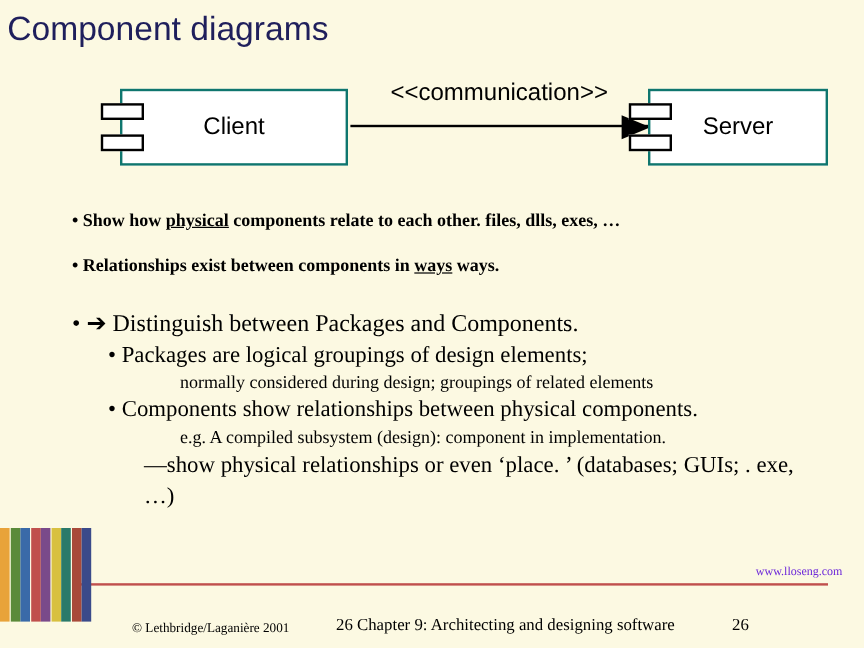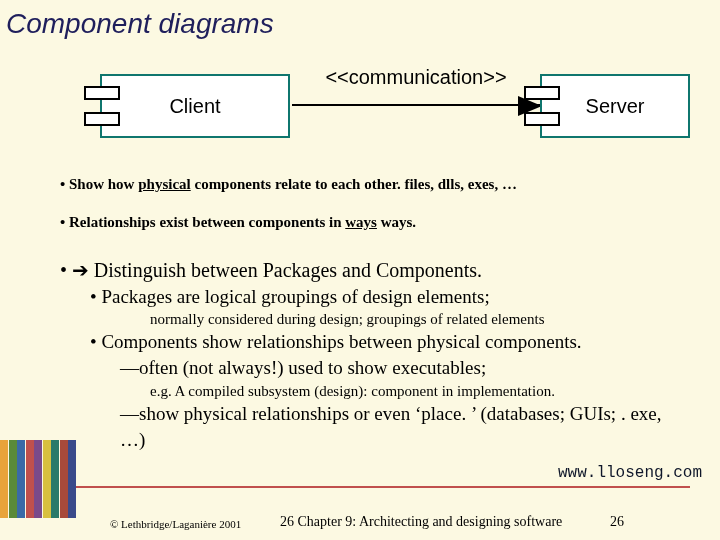--- a/index.html
+++ b/index.html
@@ -14,21 +14,20 @@
     width: 720px;
     height: 540px;
   }
   .title {
     position: absolute;
     left: 6px;
     top: 8px;
     font-family: Arial, Helvetica, sans-serif;
     font-size: 28px;
     color: #1f1f5c;
-    font-style: italic;
   }
   .diagram {
     position: absolute;
     left: 60px;
     top: 60px;
     width: 630px;
     height: 90px;
   }
   .component-box {
     position: absolute;
@@ -101,23 +100,23 @@
     left: 60px;
     bottom: 52px;
     width: 630px;
     height: 2px;
     background: #c0504d;
   }
   .url {
     position: absolute;
     right: 18px;
     bottom: 58px;
-    font-family: Liberation Mono, monospace;
-    font-size: 16px;
-    color: #0f172a;
+    font-family: Liberation Serif, serif;
+    font-size: 10px;
+    color: #6d28d9;
   }
   .footer {
     position: absolute;
     left: 0; bottom: 0;
     width: 652px;
     height: 40px;
   }
   .copyright {
     position: absolute;
     left: 110px;
@@ -181,21 +180,20 @@
     <div class="b1">
       <b><span>• Relationships exist between components in </span><span class="under">ways</span><span> ways.</span></b>
     </div>
     <div class="gap"></div>
     <div class="big">
       <span>• </span><span class="arrow-glyph">➔</span><span>  Distinguish between Packages and Components.</span>
     </div>
     <div class="sub">•  Packages are logical groupings of design elements;</div>
     <div class="subsub">normally considered during design;  groupings of related elements</div>
     <div class="sub">•  Components show  relationships between physical components.</div>
-    <div class="sub" style="margin-left:60px">—often (not always!) used to show executables;</div>
     <div class="subsub">e.g.  A compiled subsystem (design):  component in implementation.</div>
     <div class="sub" style="margin-left:60px">—show physical relationships or even ‘place. ’ (databases;  GUIs;  . exe, …)</div>
   </div>
 
   <div class="url">www.lloseng.com</div>
   <div class="rule"></div>
 
   <div class="side-stripe" id="stripe">
       <span style="left: 0px; background: rgb(232, 163, 58);"></span>
       <span style="left: 8.5px; background: rgb(90, 138, 58);"></span>

